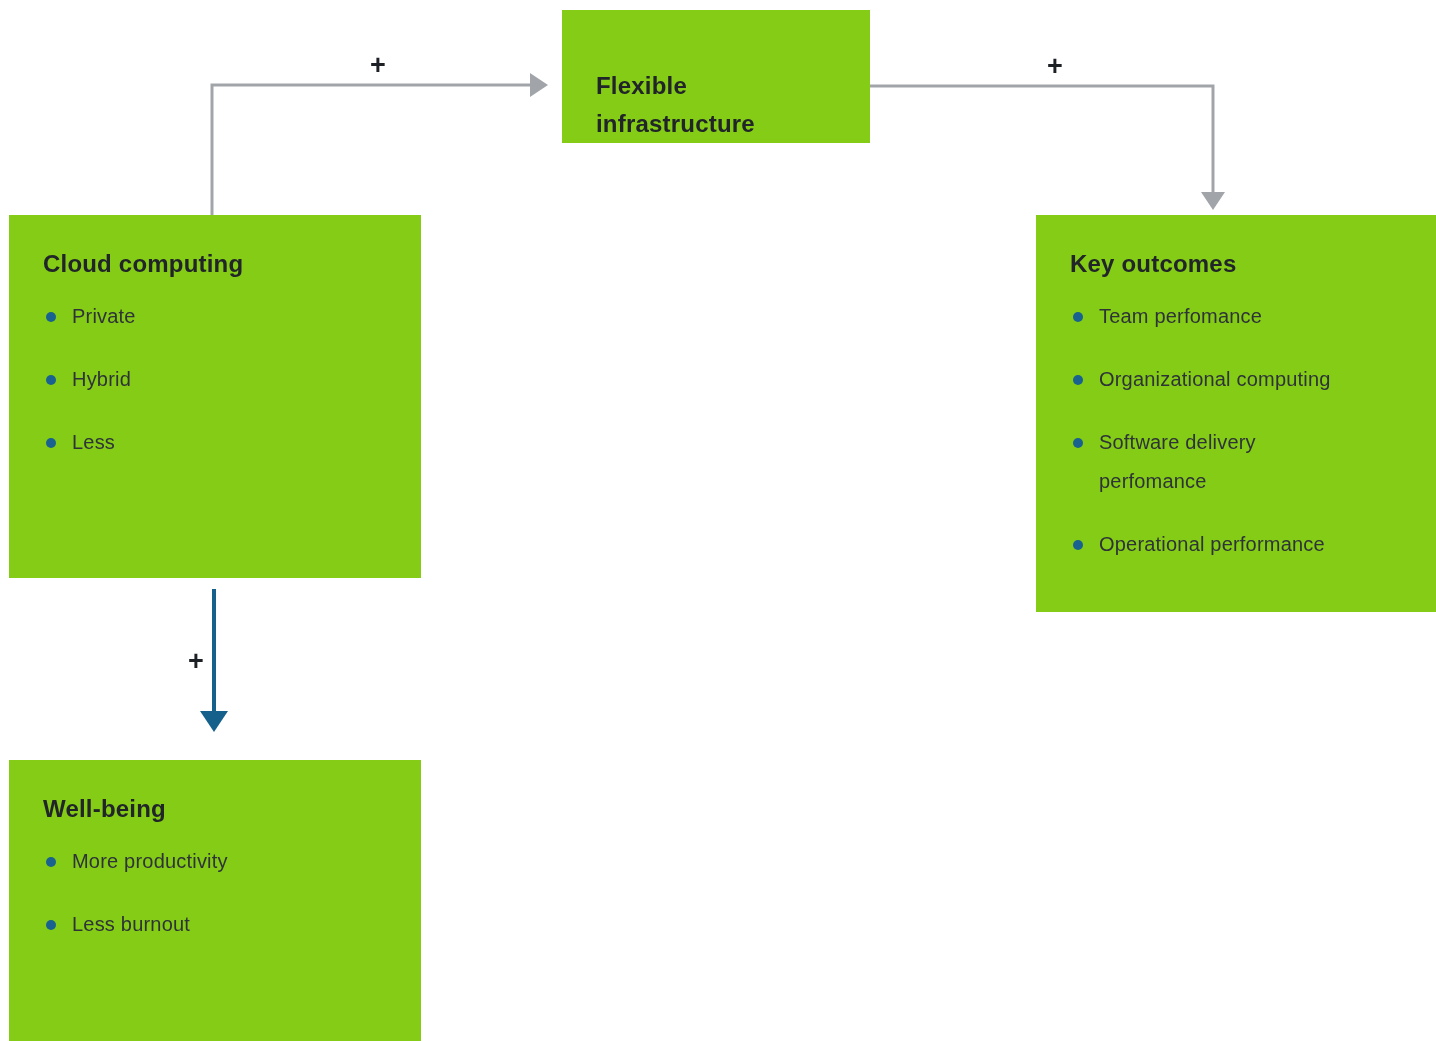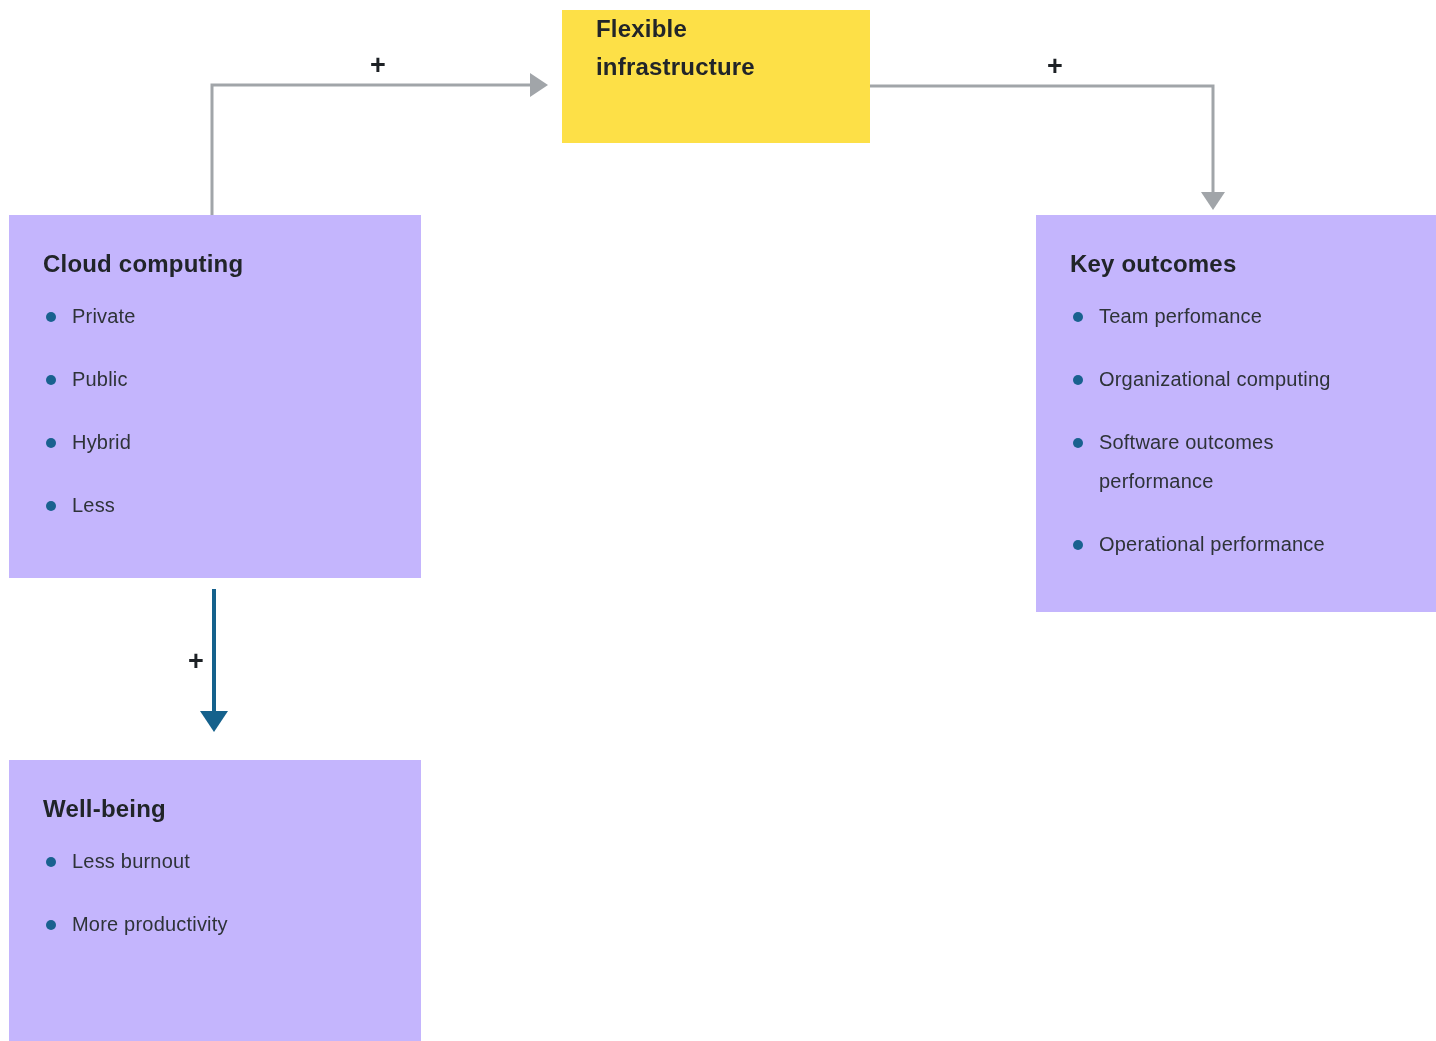--- a/index.html
+++ b/index.html
@@ -16,28 +16,28 @@
     position: absolute;
     inset: 0;
     width: 1436px;
     height: 1041px;
     pointer-events: none;
   }
   .node {
     position: absolute;
   }
   .node-highlight {
-    background: #fde047;
+    background: #84cc16;
     display: flex;
     flex-direction: column;
-    justify-content: flex-start;
+    justify-content: flex-end;
     padding-left: 34px;
   }
   .node-light {
-    background: #c4b5fd;
+    background: #84cc16;
     padding: 32px 24px 0 34px;
   }
   .node-title {
     margin: 0;
     font-size: 24px;
     line-height: 34px;
     font-weight: bold;
     color: #212529;
     letter-spacing: 0.2px;
   }
@@ -116,24 +116,20 @@
 
   <div class="node node-light box-cloud">
     <h2 class="node-title">Cloud computing</h2>
     <ul class="node-list">
       <li>
         <span class="bullet"></span>
         <span class="item-text">Private</span>
       </li>
       <li>
         <span class="bullet"></span>
-        <span class="item-text">Public</span>
-      </li>
-      <li>
-        <span class="bullet"></span>
         <span class="item-text">Hybrid</span>
       </li>
       <li>
         <span class="bullet"></span>
         <span class="item-text">Less</span>
       </li>
     </ul>
   </div>
 
   <div class="node node-light box-outcomes">
@@ -142,36 +138,36 @@
       <li>
         <span class="bullet"></span>
         <span class="item-text">Team perfomance</span>
       </li>
       <li>
         <span class="bullet"></span>
         <span class="item-text">Organizational computing</span>
       </li>
       <li class="narrow">
         <span class="bullet"></span>
-        <span class="item-text">Software outcomes performance</span>
+        <span class="item-text">Software delivery perfomance</span>
       </li>
       <li>
         <span class="bullet"></span>
         <span class="item-text">Operational performance</span>
       </li>
     </ul>
   </div>
 
   <div class="node node-light box-wellbeing">
     <h2 class="node-title">Well-being</h2>
     <ul class="node-list">
       <li>
         <span class="bullet"></span>
-        <span class="item-text">Less burnout</span>
+        <span class="item-text">More productivity</span>
       </li>
       <li>
         <span class="bullet"></span>
-        <span class="item-text">More productivity</span>
+        <span class="item-text">Less burnout</span>
       </li>
     </ul>
   </div>
 
 </div>
 
 </body></html>

